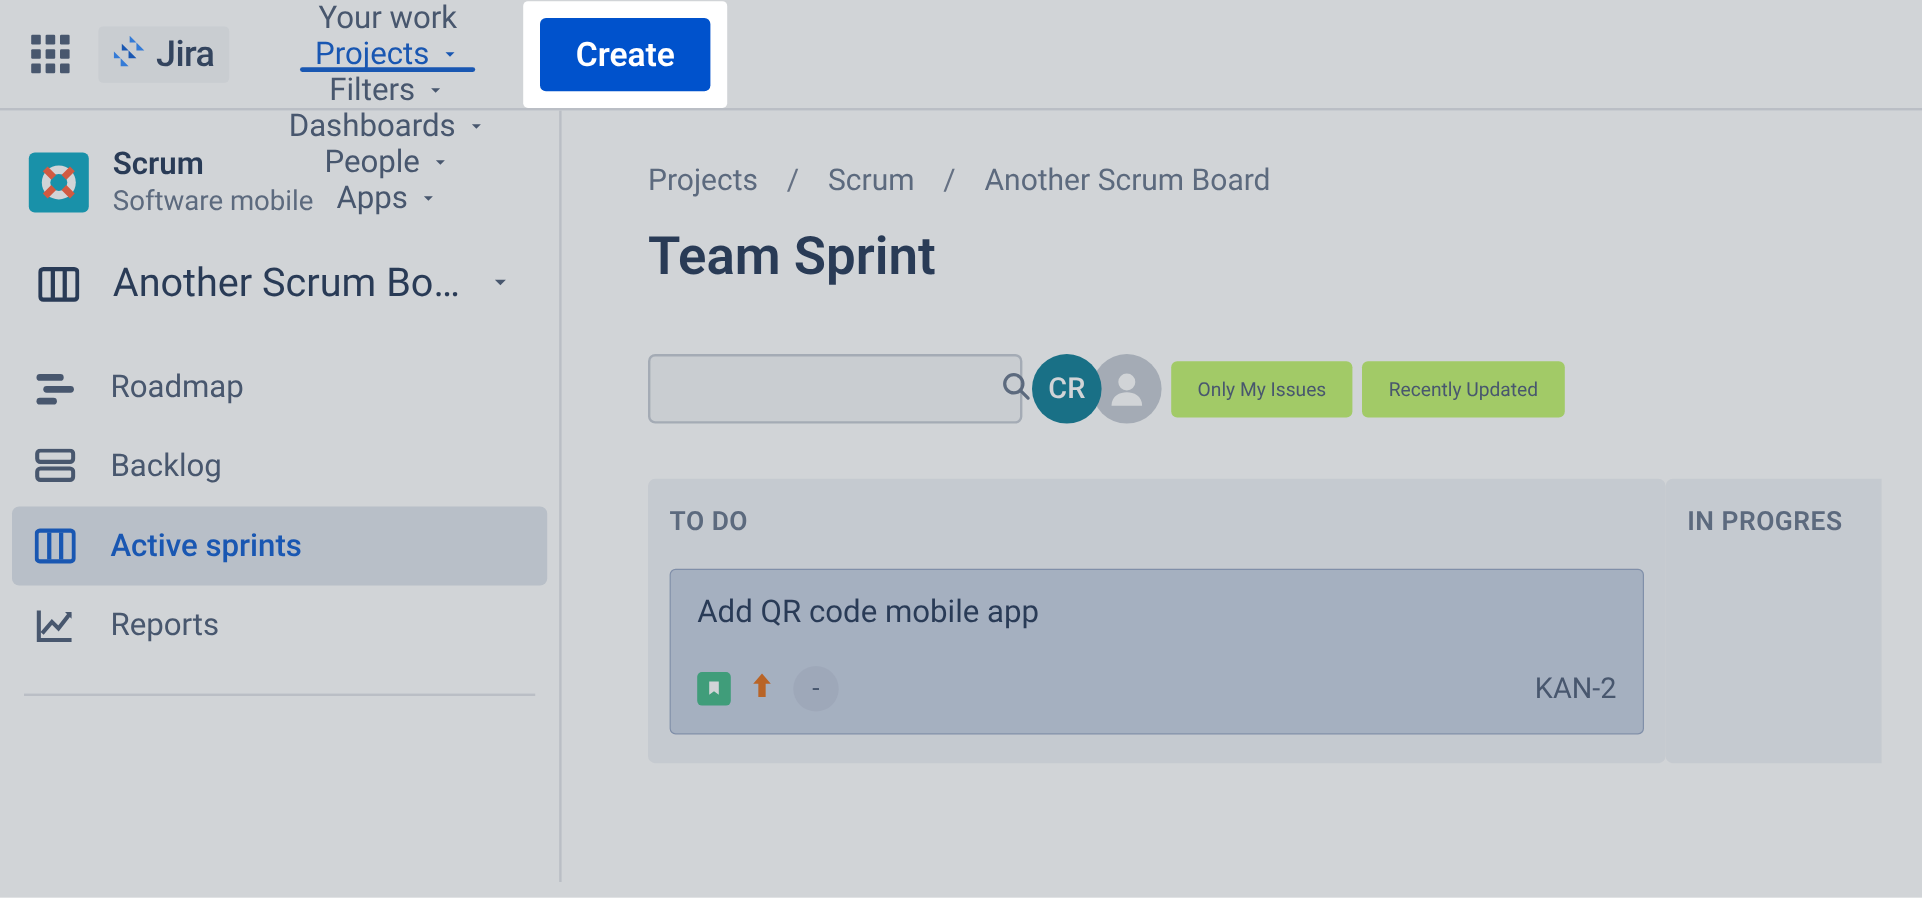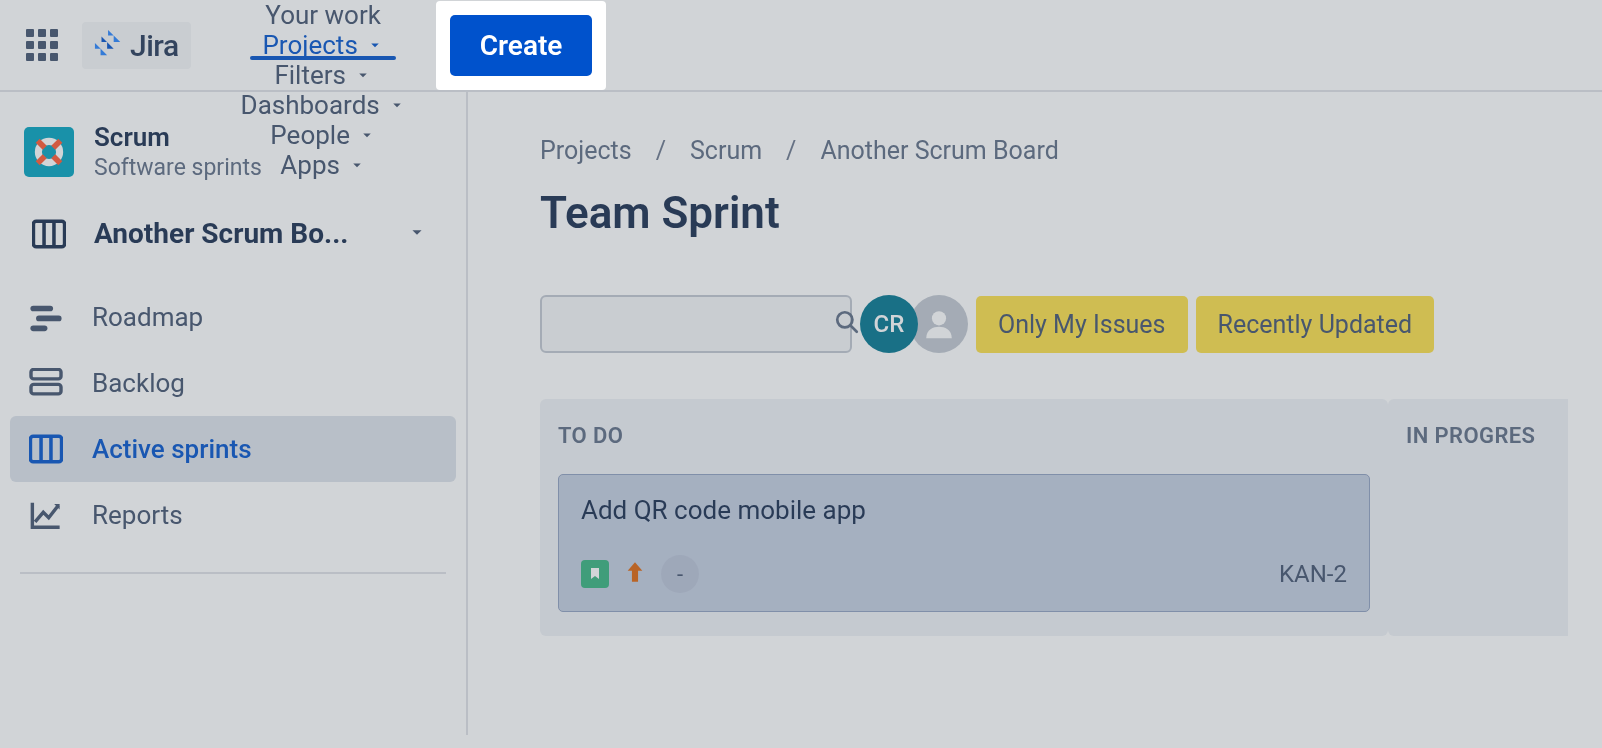--- a/index.html
+++ b/index.html
@@ -34,21 +34,21 @@
   .content { flex: 1; padding: 44px 0 0 72px; position: relative; }
 
   
   .proj-header { display:flex; align-items:center; gap:20px; padding: 30px 10px 18px 14px; }
   .proj-avatar { width:50px; height:50px; border-radius:5px; background:#00a3bf; display:flex; align-items:center; justify-content:center; }
   .proj-title { font-size:26px; font-weight:600; color:#172b4d; }
   .proj-sub { font-size:23px; color:#5e6c84; margin-top:2px; }
 
   .board-picker { display:flex; align-items:center; padding: 18px 12px 16px 14px; gap:20px; }
   .board-icon-box { width:50px; display:flex; justify-content:center; }
-  .board-name { font-size:28px; font-weight:700; color:#172b4d; max-width:290px; white-space:nowrap; overflow:hidden; text-overflow:ellipsis; }
+  .board-name { font-size:33px; font-weight:400; color:#172b4d; max-width:290px; white-space:nowrap; overflow:hidden; text-overflow:ellipsis; }
   .board-sub { font-size:22px; color:#5e6c84; margin-top:2px; }
   .board-chev { margin-left:auto; padding-right:16px; }
 
   .side-list { margin-top:18px; }
   .side-item { display:flex; align-items:center; gap:26px; padding: 18px 12px 18px 16px; border-radius:6px; cursor:pointer; }
   .side-item .lbl { font-size:26px; color:#42526e; }
   .side-item.active { background:#dde2ea; }
   .side-item.active .lbl { color:#0052cc; font-weight:500; }
   .side-icon { width:40px; display:flex; justify-content:center; }
   .side-divider { height:2px; background:#dfe1e6; margin:24px 10px 0 10px; }
@@ -61,21 +61,21 @@
   .toolbar { display:flex; align-items:center; gap:8px; margin-top:56px; }
   .search-box { width:312px; height:58px; border:2px solid #c1c7d0; border-radius:6px; background:#f4f5f7; display:flex; align-items:center; padding:0 14px; }
   .search-box input { flex:1; border:none; background:transparent; font-size:22px; outline:none; }
   .search-box .mag { margin-left:auto; }
 
   .avatars { display:flex; align-items:center; }
   .avatar { width:58px; height:58px; border-radius:50%; display:flex; align-items:center; justify-content:center; font-size:24px; font-weight:500; color:#fff; }
   .avatar.cr { background:#00758f; z-index:2; }
   .avatar.anon { background:#c1c7d0; margin-left:-8px; z-index:1; }
 
-  .pill { background:#fde047; color:#42526e; font-size:25px; padding:14px 22px; border-radius:5px; cursor:pointer; white-space:nowrap; }
+  .pill { background:#bef264; color:#42526e; font-size:16px; padding:14px 22px; border-radius:5px; cursor:pointer; white-space:nowrap; }
 
   
   .board { display:flex; margin-top:46px; }
   .col { background:#eff1f5; border-radius:6px; padding:24px 18px; }
   .col.todo { width:848px; }
   .col.inprog { flex:0 0 180px; padding-right:0; border-top-right-radius:0; border-bottom-right-radius:0; }
   .col-title { font-size:22px; font-weight:600; letter-spacing:0.4px; color:#5e6c84; }
   .card { margin-top:26px; background:#c3cde0; border:1px solid #8fa0bf; border-radius:5px; padding:20px 22px 18px 22px; }
   .card-title { font-size:26px; color:#172b4d; }
   .card-footer { display:flex; align-items:center; gap:16px; margin-top:30px; }
@@ -170,21 +170,21 @@
     <div class="proj-header">
       <div class="proj-avatar">
         <svg width="34" height="34" viewBox="0 0 24 24">
             <circle cx="12" cy="12" r="10" fill="#fff"></circle>
             <circle cx="12" cy="12" r="5" fill="#00a3bf"></circle>
             <path stroke="#ff5630" stroke-width="4" fill="none" d="M4 4 L9 9 M20 4 L15 9 M4 20 L9 15 M20 20 L15 15"></path>
           </svg>
       </div>
       <div>
         <div class="proj-title">Scrum</div>
-        <div class="proj-sub">Software sprints</div>
+        <div class="proj-sub">Software mobile</div>
       </div>
     </div>
 
     <div class="board-picker">
       <div class="board-icon-box">
         <svg width="34" height="30" viewBox="0 0 24 20">
             <rect x="1" y="1" width="22" height="18" rx="2" fill="none" stroke="#172b4d" stroke-width="2.5"></rect>
             <line x1="8.5" y1="2" x2="8.5" y2="18" stroke="#172b4d" stroke-width="2.5"></line>
             <line x1="15.5" y1="2" x2="15.5" y2="18" stroke="#172b4d" stroke-width="2.5"></line>
           </svg>

